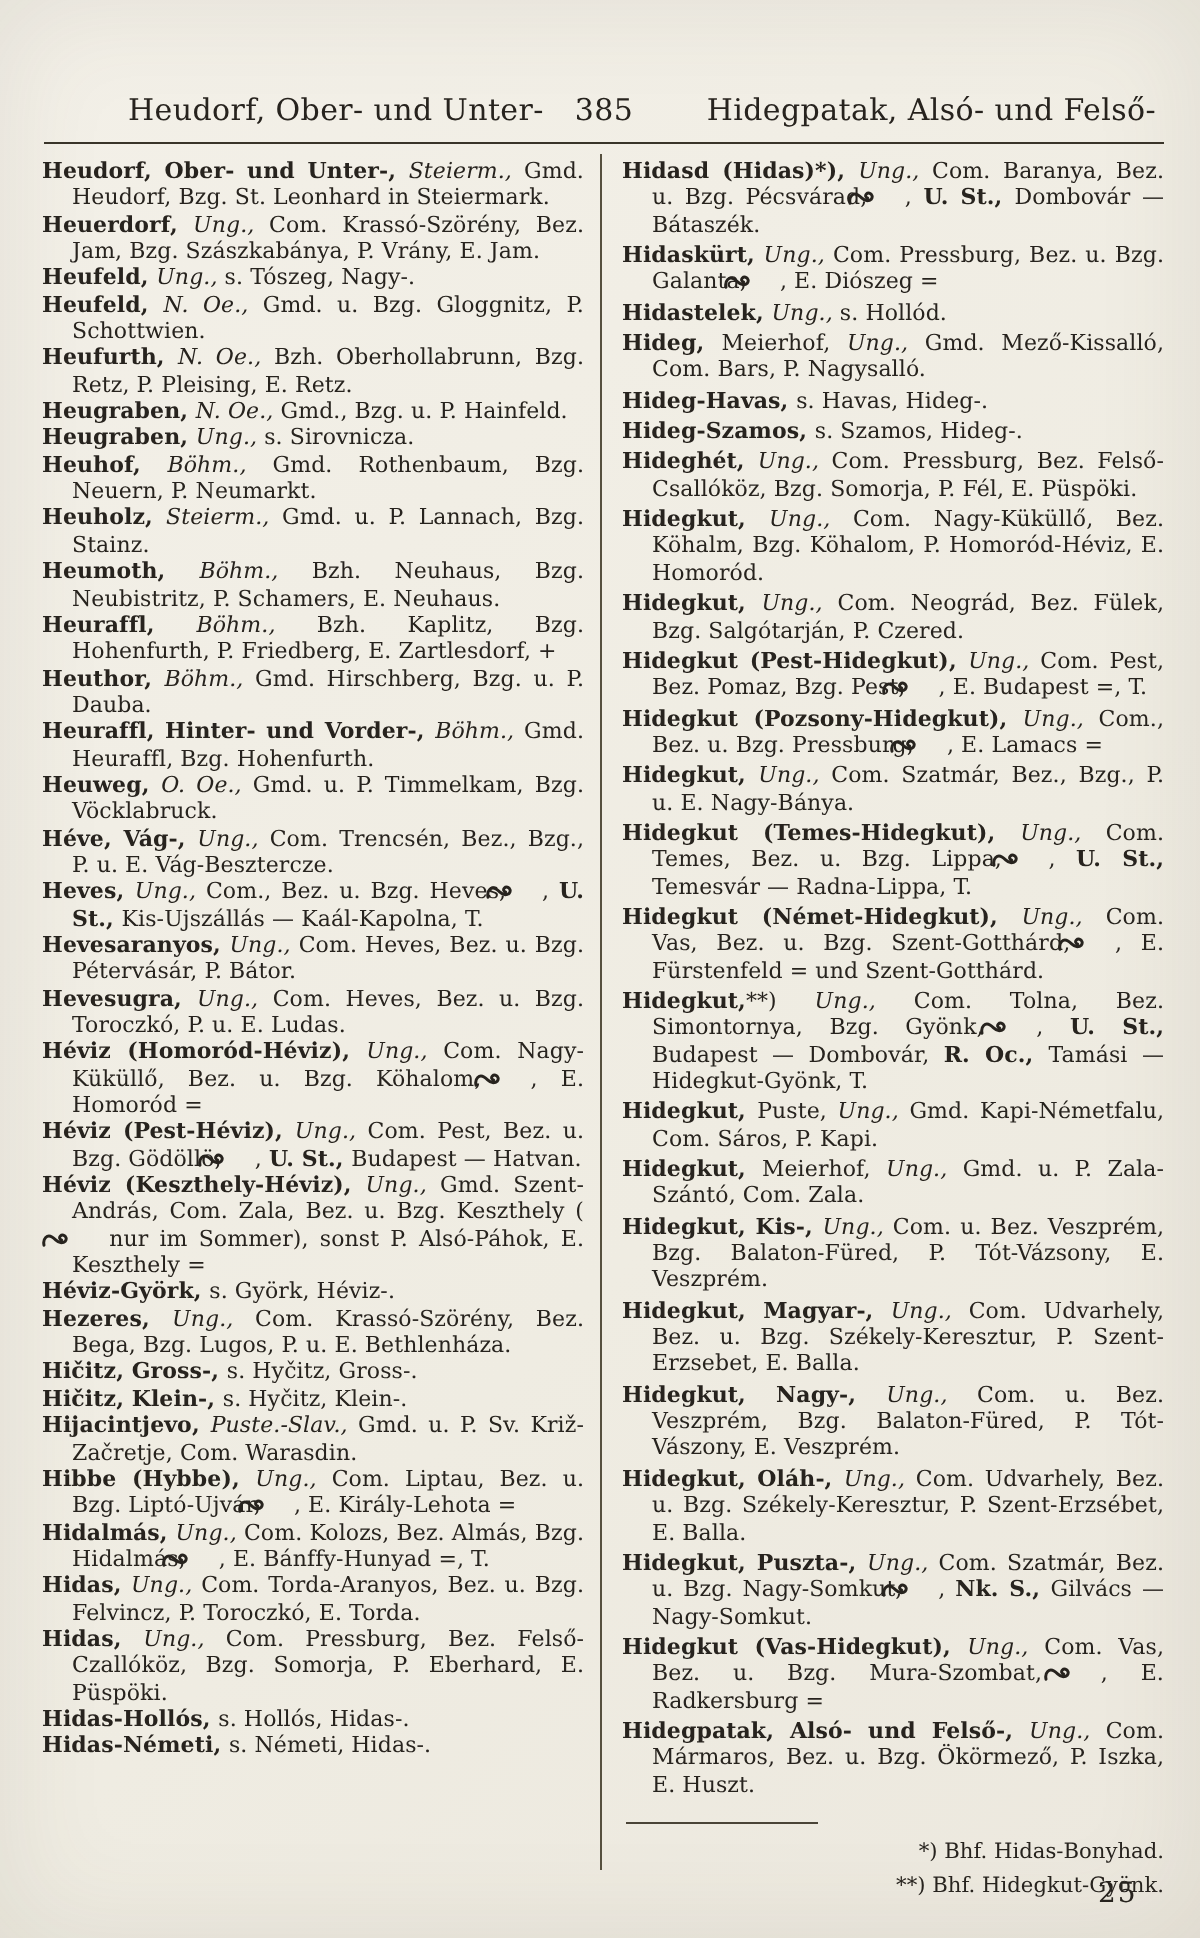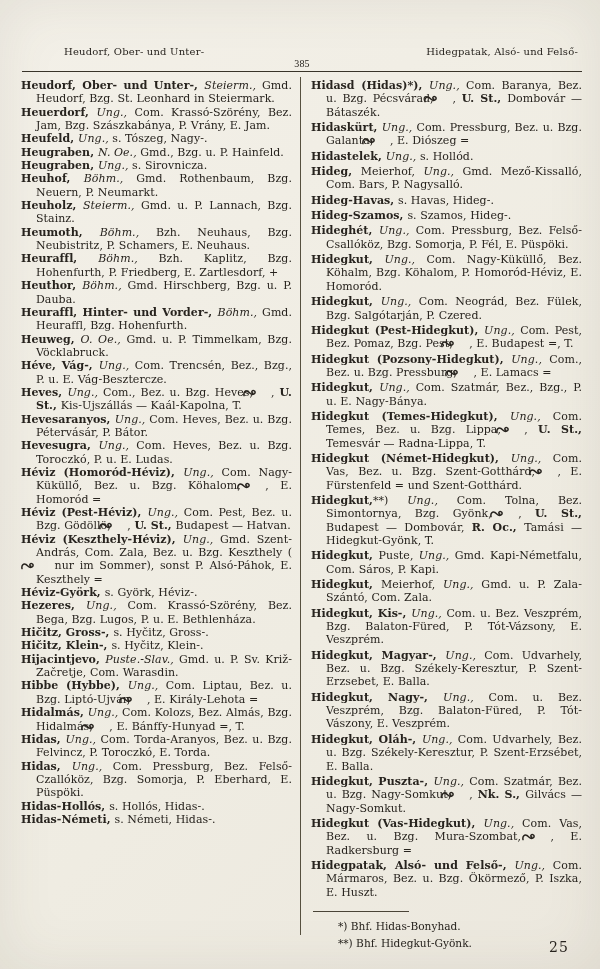--- a/index.html
+++ b/index.html
@@ -10,24 +10,24 @@
     color:#27231e;
     overflow:hidden;
   }
   .page{
     position:relative;width:600px;height:969px;
     background:linear-gradient(135deg,#f3f0e8 0%,#efece2 60%,#ece8de 100%);
     box-shadow:inset 0 0 55px rgba(90,80,60,0.10);
   }
   .header{
     position:absolute;top:46px;left:24px;right:20px;height:16px;
-    font-size:10px;letter-spacing:0.2px;
+    font-size:15px;letter-spacing:0.2px;
   }
   .header .h-left{position:absolute;left:40px;top:0;}
-  .header .h-center{position:absolute;left:50%;transform:translateX(-50%);top:12px;font-family:Liberation Serif, serif;}
+  .header .h-center{position:absolute;left:50%;transform:translateX(-50%);top:0;}
   .header .h-right{position:absolute;right:2px;top:0;}
   .header-rule{
     position:absolute;top:71px;left:22px;right:18px;height:0;
     border-top:1.3px solid #393429;
   }
   .col-divider{
     position:absolute;left:300px;top:77px;height:858px;width:1px;
     background:#56503f;
   }
   .columns{
@@ -42,21 +42,21 @@
     text-align:justify;text-justify:inter-word;
     letter-spacing:0.05px;
   }
   .col-right .entry{margin-bottom:2px;}
   .seg-b{font-weight:bold;}
   .seg-i{font-style:italic;}
   .posthorn{display:inline-block;width:13px;height:8px;color:#27231e;}
   .posthorn svg{display:inline-block;vertical-align:-1px;}
   .footnotes{margin-top:12px;}
   .fn-rule{width:96px;border-top:1px solid #4a4437;margin:0 0 8px 2px;}
-  .footnote{margin:0 0 4px 27px;font-size:10.6px;line-height:13px;text-indent:0;padding:0;}
+  .footnote{margin:0 0 4px 27px;font-size:10.6px;line-height:13px;text-indent:0;padding:0;text-align:right;}
   .signature{
     position:absolute;left:549px;top:939px;font-size:14px;letter-spacing:1px;
   }
 </style>
 </head>
 <body>
 
 <div class="page">
 
   <div class="header">
@@ -65,20 +65,22 @@
     <span class="h-right">Hidegpatak, Alsó- und Felső-</span>
   </div>
   <div class="header-rule"></div>
   <div class="col-divider"></div>
 
   <div class="columns">
     <div class="col col-left" id="col-left">
         <p class="entry"><span class="seg-b">Heudorf, Ober- und Unter-, </span><span class="seg-i">Steierm., </span><span class="seg-n">Gmd. Heudorf, Bzg. St. Leonhard in Steiermark.</span></p>
         <p class="entry"><span class="seg-b">Heuerdorf, </span><span class="seg-i">Ung., </span><span class="seg-n">Com. Krassó-Szörény, Bez. Jam, Bzg. Szászkabánya, P. Vrány, E. Jam.</span></p>
         <p class="entry"><span class="seg-b">Heufeld, </span><span class="seg-i">Ung., </span><span class="seg-n">s. Tószeg, Nagy-.</span></p>
+        <p class="entry"><span class="seg-b">Heufeld, </span><span class="seg-i">N. Oe., </span><span class="seg-n">Gmd. u. Bzg. Gloggnitz, P. Schottwien.</span></p>
+        <p class="entry"><span class="seg-b">Heufurth, </span><span class="seg-i">N. Oe., </span><span class="seg-n">Bzh. Oberhollabrunn, Bzg. Retz, P. Pleising, E. Retz.</span></p>
         <p class="entry"><span class="seg-b">Heugraben, </span><span class="seg-i">N. Oe., </span><span class="seg-n">Gmd., Bzg. u. P. Hainfeld.</span></p>
         <p class="entry"><span class="seg-b">Heugraben, </span><span class="seg-i">Ung., </span><span class="seg-n">s. Sirovnicza.</span></p>
         <p class="entry"><span class="seg-b">Heuhof, </span><span class="seg-i">Böhm., </span><span class="seg-n">Gmd. Rothenbaum, Bzg. Neuern, P. Neumarkt.</span></p>
         <p class="entry"><span class="seg-b">Heuholz, </span><span class="seg-i">Steierm., </span><span class="seg-n">Gmd. u. P. Lannach, Bzg. Stainz.</span></p>
         <p class="entry"><span class="seg-b">Heumoth, </span><span class="seg-i">Böhm., </span><span class="seg-n">Bzh. Neuhaus, Bzg. Neubistritz, P. Schamers, E. Neuhaus.</span></p>
         <p class="entry"><span class="seg-b">Heuraffl, </span><span class="seg-i">Böhm., </span><span class="seg-n">Bzh. Kaplitz, Bzg. Hohenfurth, P. Friedberg, E. Zartlesdorf, +</span></p>
         <p class="entry"><span class="seg-b">Heuthor, </span><span class="seg-i">Böhm., </span><span class="seg-n">Gmd. Hirschberg, Bzg. u. P. Dauba.</span></p>
         <p class="entry"><span class="seg-b">Heuraffl, Hinter- und Vorder-, </span><span class="seg-i">Böhm., </span><span class="seg-n">Gmd. Heuraffl, Bzg. Hohenfurth.</span></p>
         <p class="entry"><span class="seg-b">Heuweg, </span><span class="seg-i">O. Oe., </span><span class="seg-n">Gmd. u. P. Timmelkam, Bzg. Vöcklabruck.</span></p>
         <p class="entry"><span class="seg-b">Héve, Vág-, </span><span class="seg-i">Ung., </span><span class="seg-n">Com. Trencsén, Bez., Bzg., P. u. E. Vág-Besztercze.</span></p>

